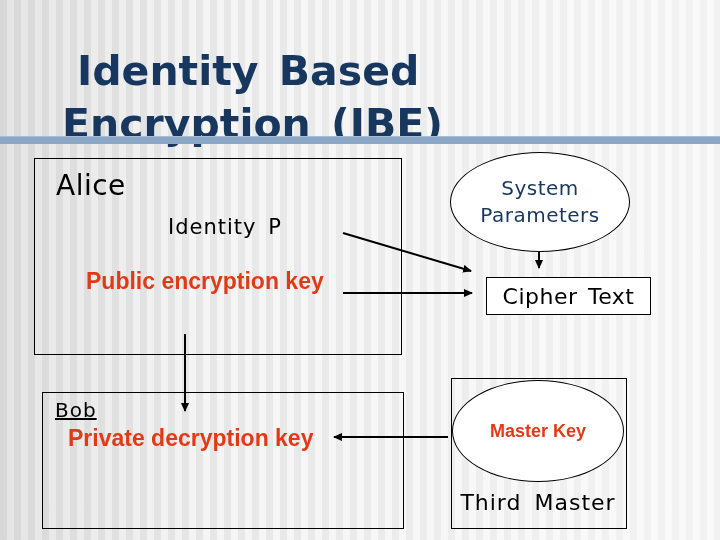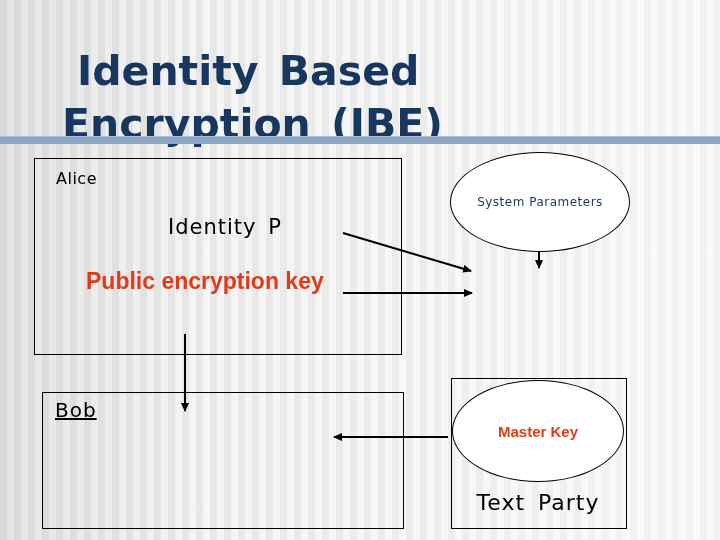--- a/index.html
+++ b/index.html
@@ -32,41 +32,41 @@
     left:486px;top:277px;width:163px;height:36px;background:#fff;
     display:flex;align-items:center;justify-content:center;
   }
   .ellipse{
     position:absolute;border:1px solid #000;background:#fff;border-radius:50%;
     display:flex;align-items:center;justify-content:center;text-align:center;
   }
   .sys-ellipse{left:450px;top:152px;width:178px;height:98px;}
   .master-ellipse{left:452px;top:380px;width:170px;height:100px;}
   .lbl{position:absolute;color:#000;}
-  .alice-lbl{left:56px;top:169px;font-size:16px;letter-spacing:0.5px;}
+  .alice-lbl{left:56px;top:169px;font-size:28px;letter-spacing:0.5px;}
   .message-lbl{left:168px;top:215px;font-size:21px;letter-spacing:1px;word-spacing:4px;}
   .pubkey-lbl{
     left:86px;top:268px;font-size:23px;font-weight:bold;color:#E23A17;
     font-family:"Liberation Sans",sans-serif;
   }
   .quote-lbl{
     left:72px;top:305px;font-size:22px;
     font-family:"Liberation Sans",sans-serif;
   }
   .bob-lbl{left:55px;top:398px;font-size:20px;letter-spacing:1px;text-decoration:underline;}
   .privkey-lbl{
     left:68px;top:425px;font-size:23px;font-weight:bold;color:#E23A17;
     font-family:"Liberation Sans",sans-serif;
   }
   .sys-lbl{
-    width:130px;font-size:12px;line-height:27px;color:#17375E;letter-spacing:0.5px;
+    width:130px;font-size:20px;line-height:27px;color:#17375E;letter-spacing:0.5px;
   }
   .cipher-lbl{font-size:22px;letter-spacing:0.5px;word-spacing:3px;color:#000;}
   .master-lbl{
-    font-size:15px;font-weight:bold;color:#E23A17;
+    font-size:18px;font-weight:bold;color:#E23A17;
     font-family:"Liberation Sans",sans-serif;
   }
   .tp-lbl{
     left:451px;top:490px;width:174px;text-align:center;
     font-size:22px;letter-spacing:1px;word-spacing:5px;
   }
   .arrows{position:absolute;left:0;top:0;width:720px;height:540px;z-index:10;pointer-events:none;}
 </style>
 </head>
 <body>
@@ -76,31 +76,35 @@
   <h1 class="title">Identity Based Encryption (IBE)</h1>
   <div class="bar"></div>
 
   <div class="box alice-box"></div>
   <div class="lbl alice-lbl">Alice</div>
   <div class="lbl message-lbl">Identity P</div>
   <div class="lbl pubkey-lbl">Public encryption key</div>
 
   <div class="box bob-box"></div>
   <div class="lbl bob-lbl">Bob</div>
+  <div class="lbl privkey-lbl">Private decryption key</div>
 
   <div class="box tp-box"></div>
   <div class="ellipse master-ellipse">
     <span class="master-lbl">Master Key</span>
   </div>
-  <div class="lbl tp-lbl">Text Party</div>
+  <div class="lbl tp-lbl">Third Master</div>
 
   <div class="ellipse sys-ellipse">
     <span class="sys-lbl">System Parameters</span>
   </div>
 
+  <div class="box cipher-box">
+    <span class="cipher-lbl">Cipher Text</span>
+  </div>
 
   <svg class="arrows" viewBox="0 0 720 540" xmlns="http://www.w3.org/2000/svg">
     <defs>
       <marker id="ah" markerWidth="11" markerHeight="9" refX="8" refY="4" orient="auto" markerUnits="userSpaceOnUse">
         <path d="M0,0 L9,4 L0,8 z" fill="#000"></path>
       </marker>
     </defs>
     <line x1="343" y1="233" x2="471" y2="271" stroke="#000" stroke-width="2" marker-end="url(#ah)"></line>
     <line x1="343" y1="293" x2="472" y2="293" stroke="#000" stroke-width="2" marker-end="url(#ah)"></line>
     <line x1="185" y1="334" x2="185" y2="411" stroke="#000" stroke-width="2" marker-end="url(#ah)"></line>

